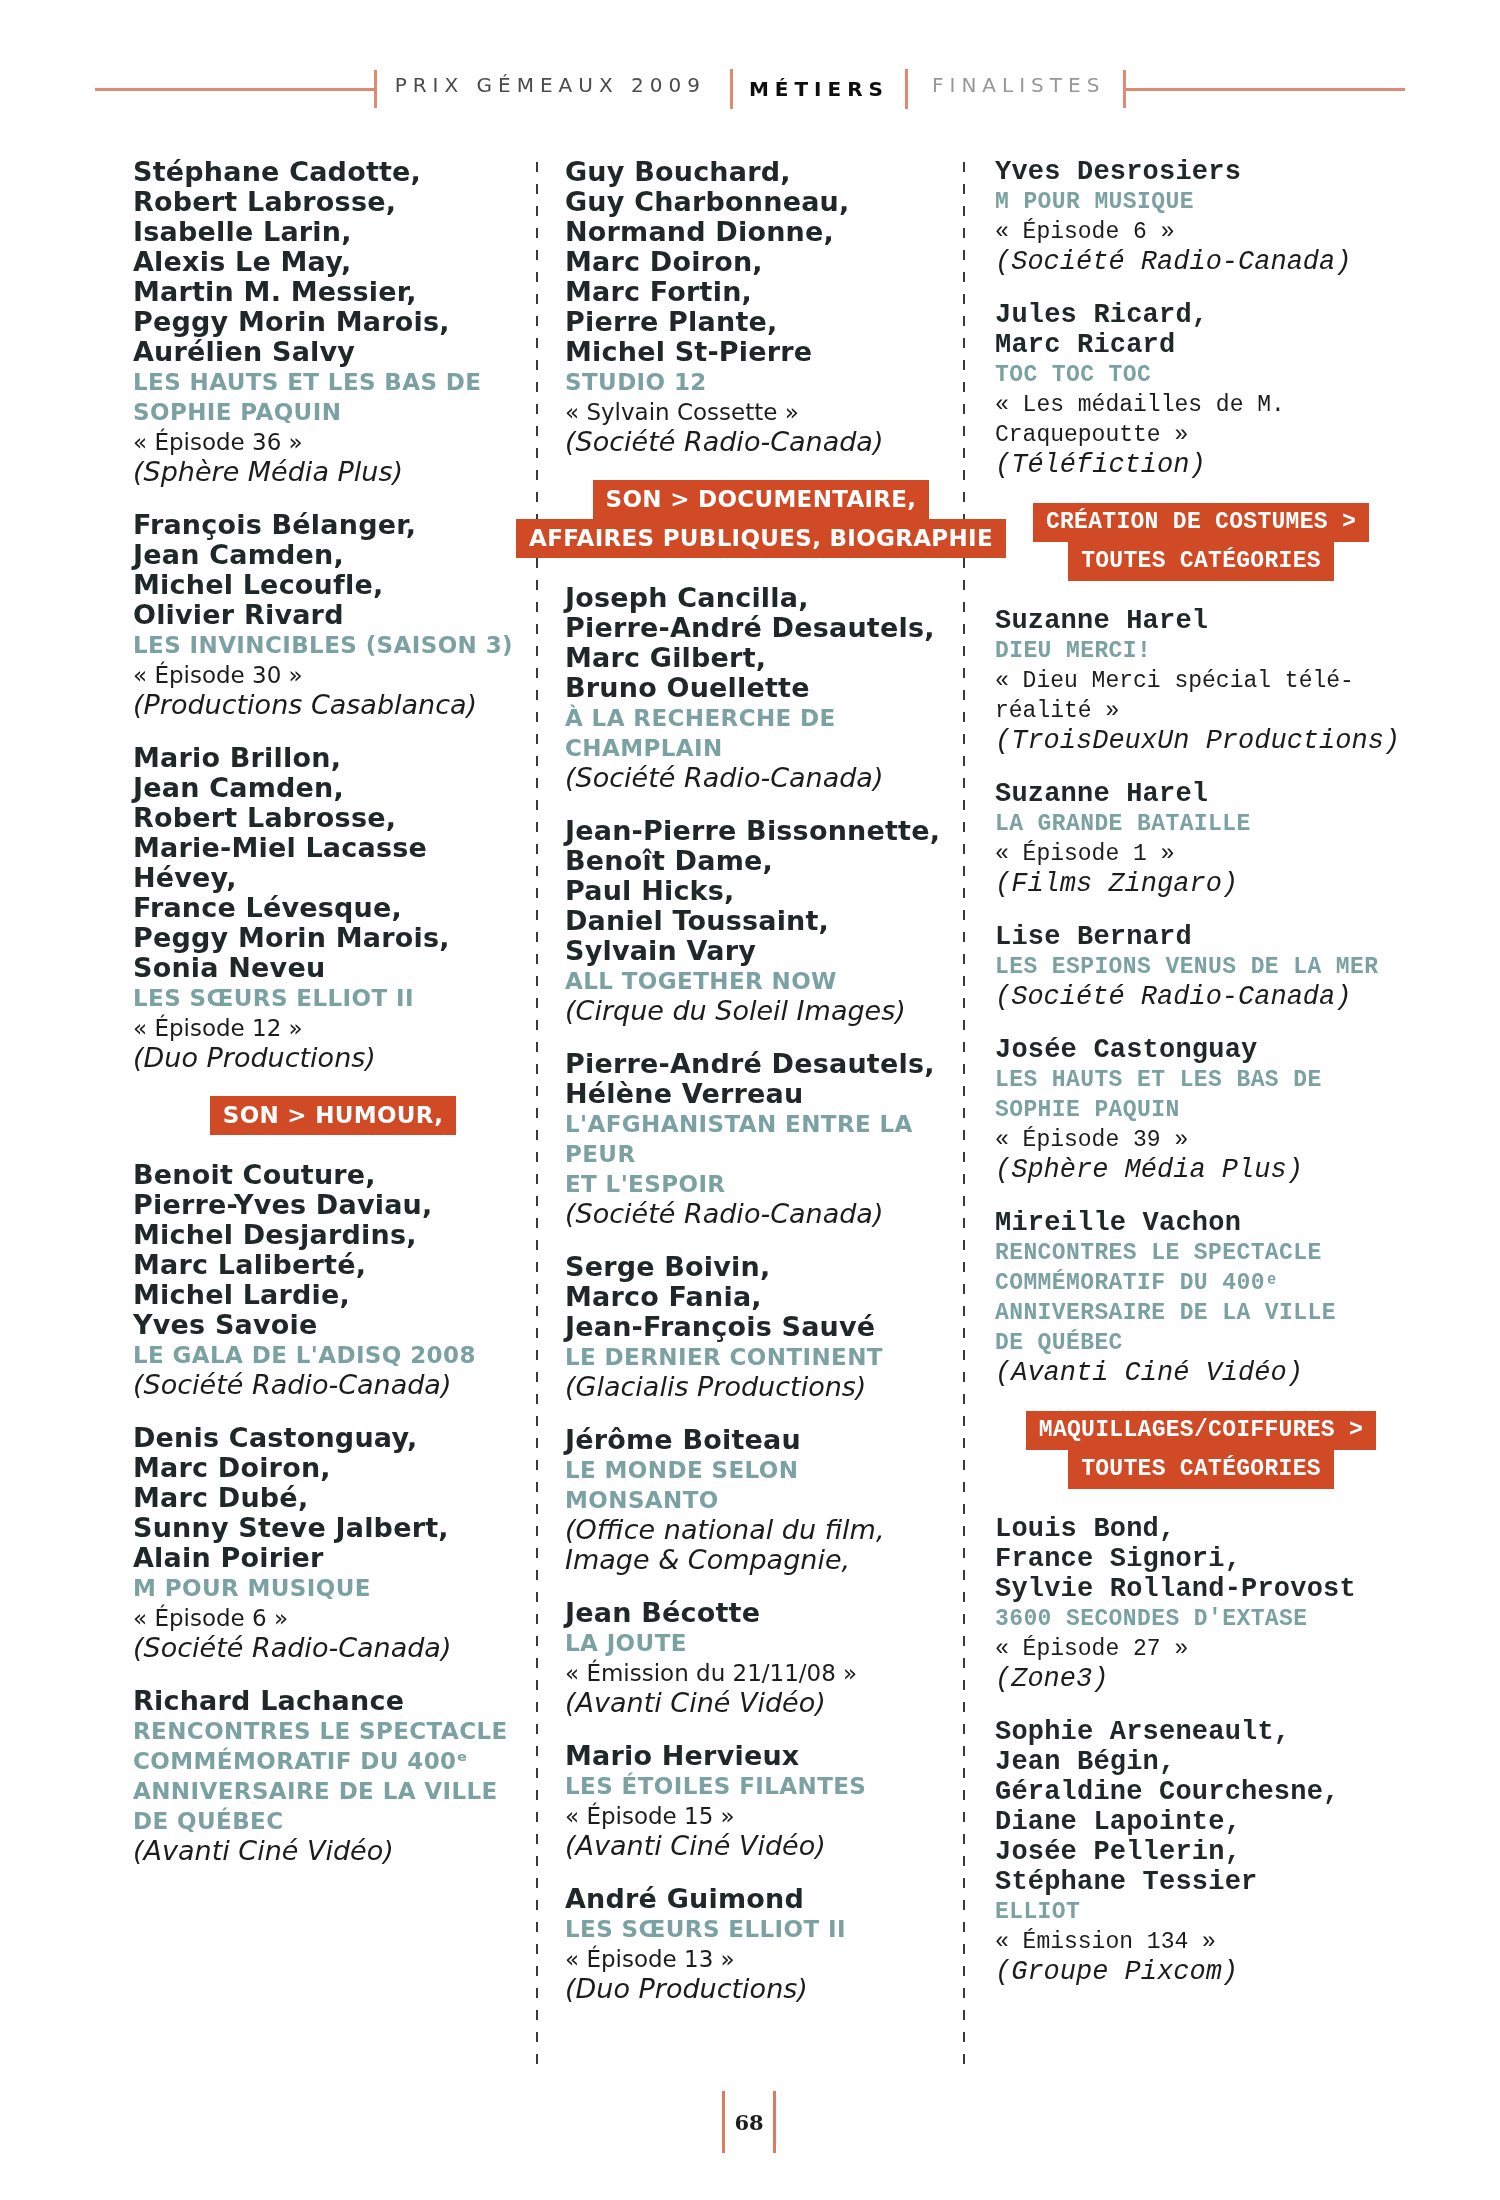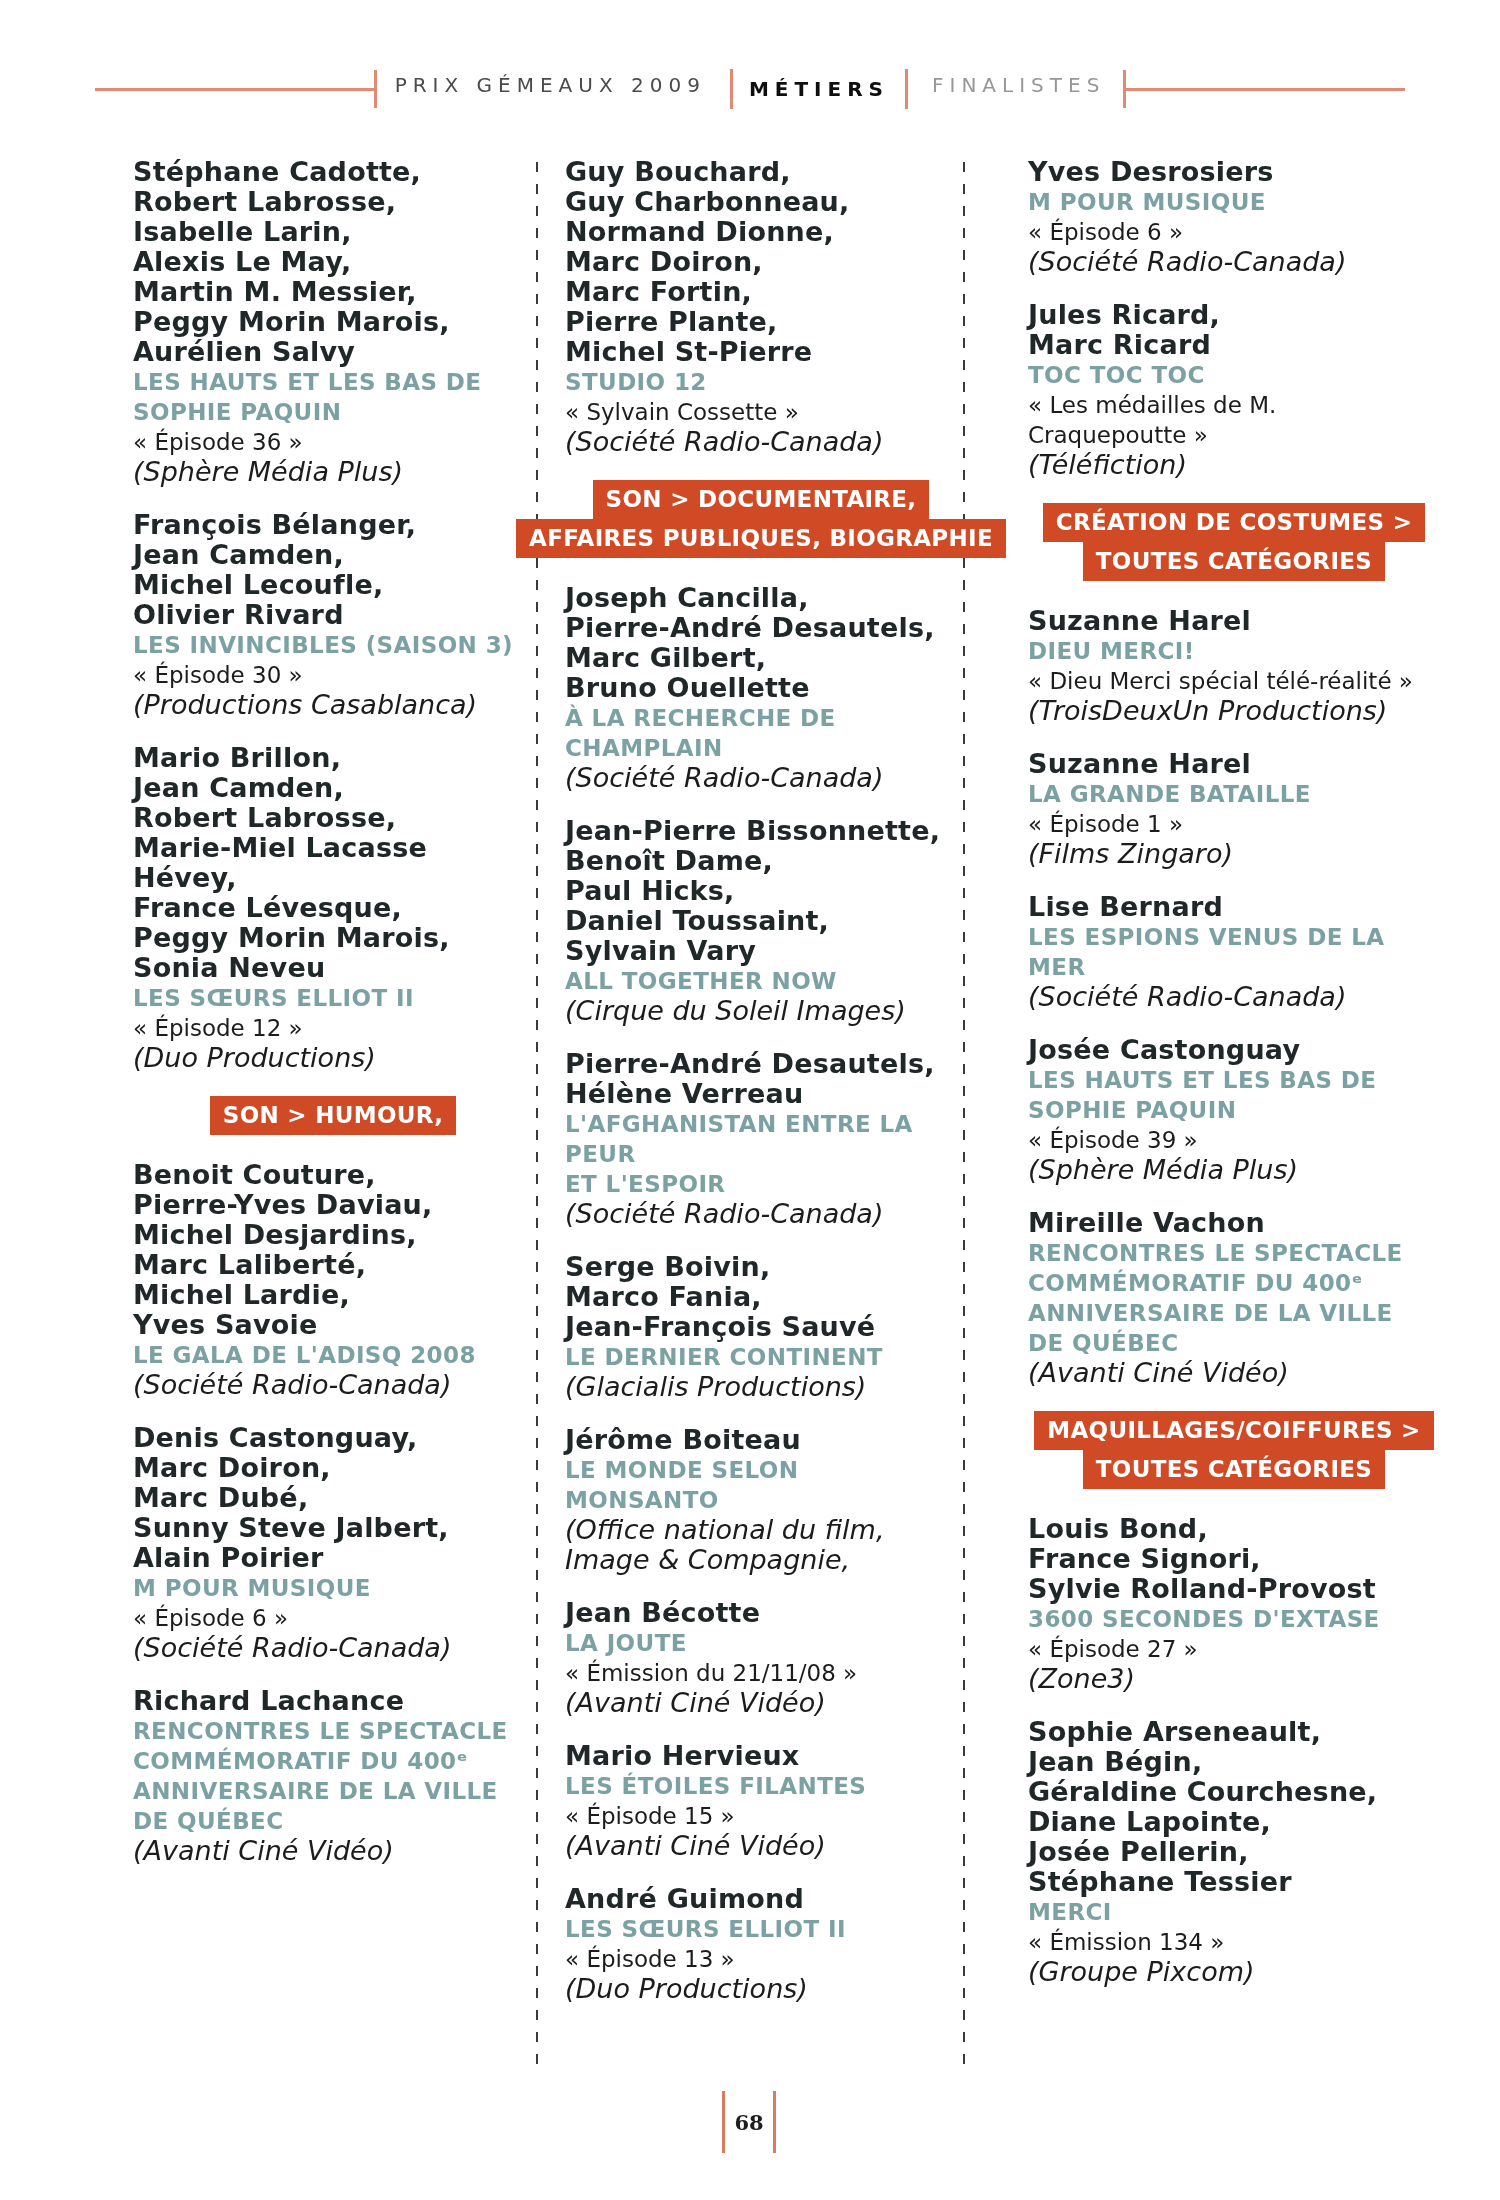--- a/index.html
+++ b/index.html
@@ -27,21 +27,21 @@
     position:absolute;top:162px;height:1902px;width:2px;
     background:repeating-linear-gradient(to bottom,#3a3a3a 0 10px,transparent 10px 22px);
   }
   .sep1{left:536px;}
   .sep2{left:963px;}
 
   
   .col{position:absolute;top:157px;}
   .col1{left:133px;width:400px;}
   .col2{left:565px;width:392px;}
-  .col3{left:1028px;width:412px;}
+  .col3{left:995px;width:412px;font-family:Liberation Mono, monospace;}
 
   .entry{margin:0 0 23px 0;}
   .name{
     font-size:27px;font-weight:bold;color:#1f2728;line-height:30px;letter-spacing:0.2px;
   }
   .show-title{
     font-size:23px;font-weight:bold;color:#7ba1a3;line-height:30px;letter-spacing:0.4px;
   }
   .episode{font-size:23px;color:#1c1c1c;line-height:30px;}
   .producer{font-size:27px;font-style:italic;color:#1c1c1c;line-height:30px;}
@@ -289,21 +289,21 @@
           <div class="episode">« Épisode 27 »</div>
           <div class="producer">(Zone3)</div>
         </div>
         <div class="entry">
           <div class="name">Sophie Arseneault,</div>
           <div class="name">Jean Bégin,</div>
           <div class="name">Géraldine Courchesne,</div>
           <div class="name">Diane Lapointe,</div>
           <div class="name">Josée Pellerin,</div>
           <div class="name">Stéphane Tessier</div>
-          <div class="show-title">MERCI</div>
+          <div class="show-title">ELLIOT</div>
           <div class="episode">« Émission 134 »</div>
           <div class="producer">(Groupe Pixcom)</div>
         </div>
       </section>
   </main>
 
   <footer class="page-footer">
     <span class="fbar"></span>
     <span class="page-num">68</span>
     <span class="fbar"></span>

